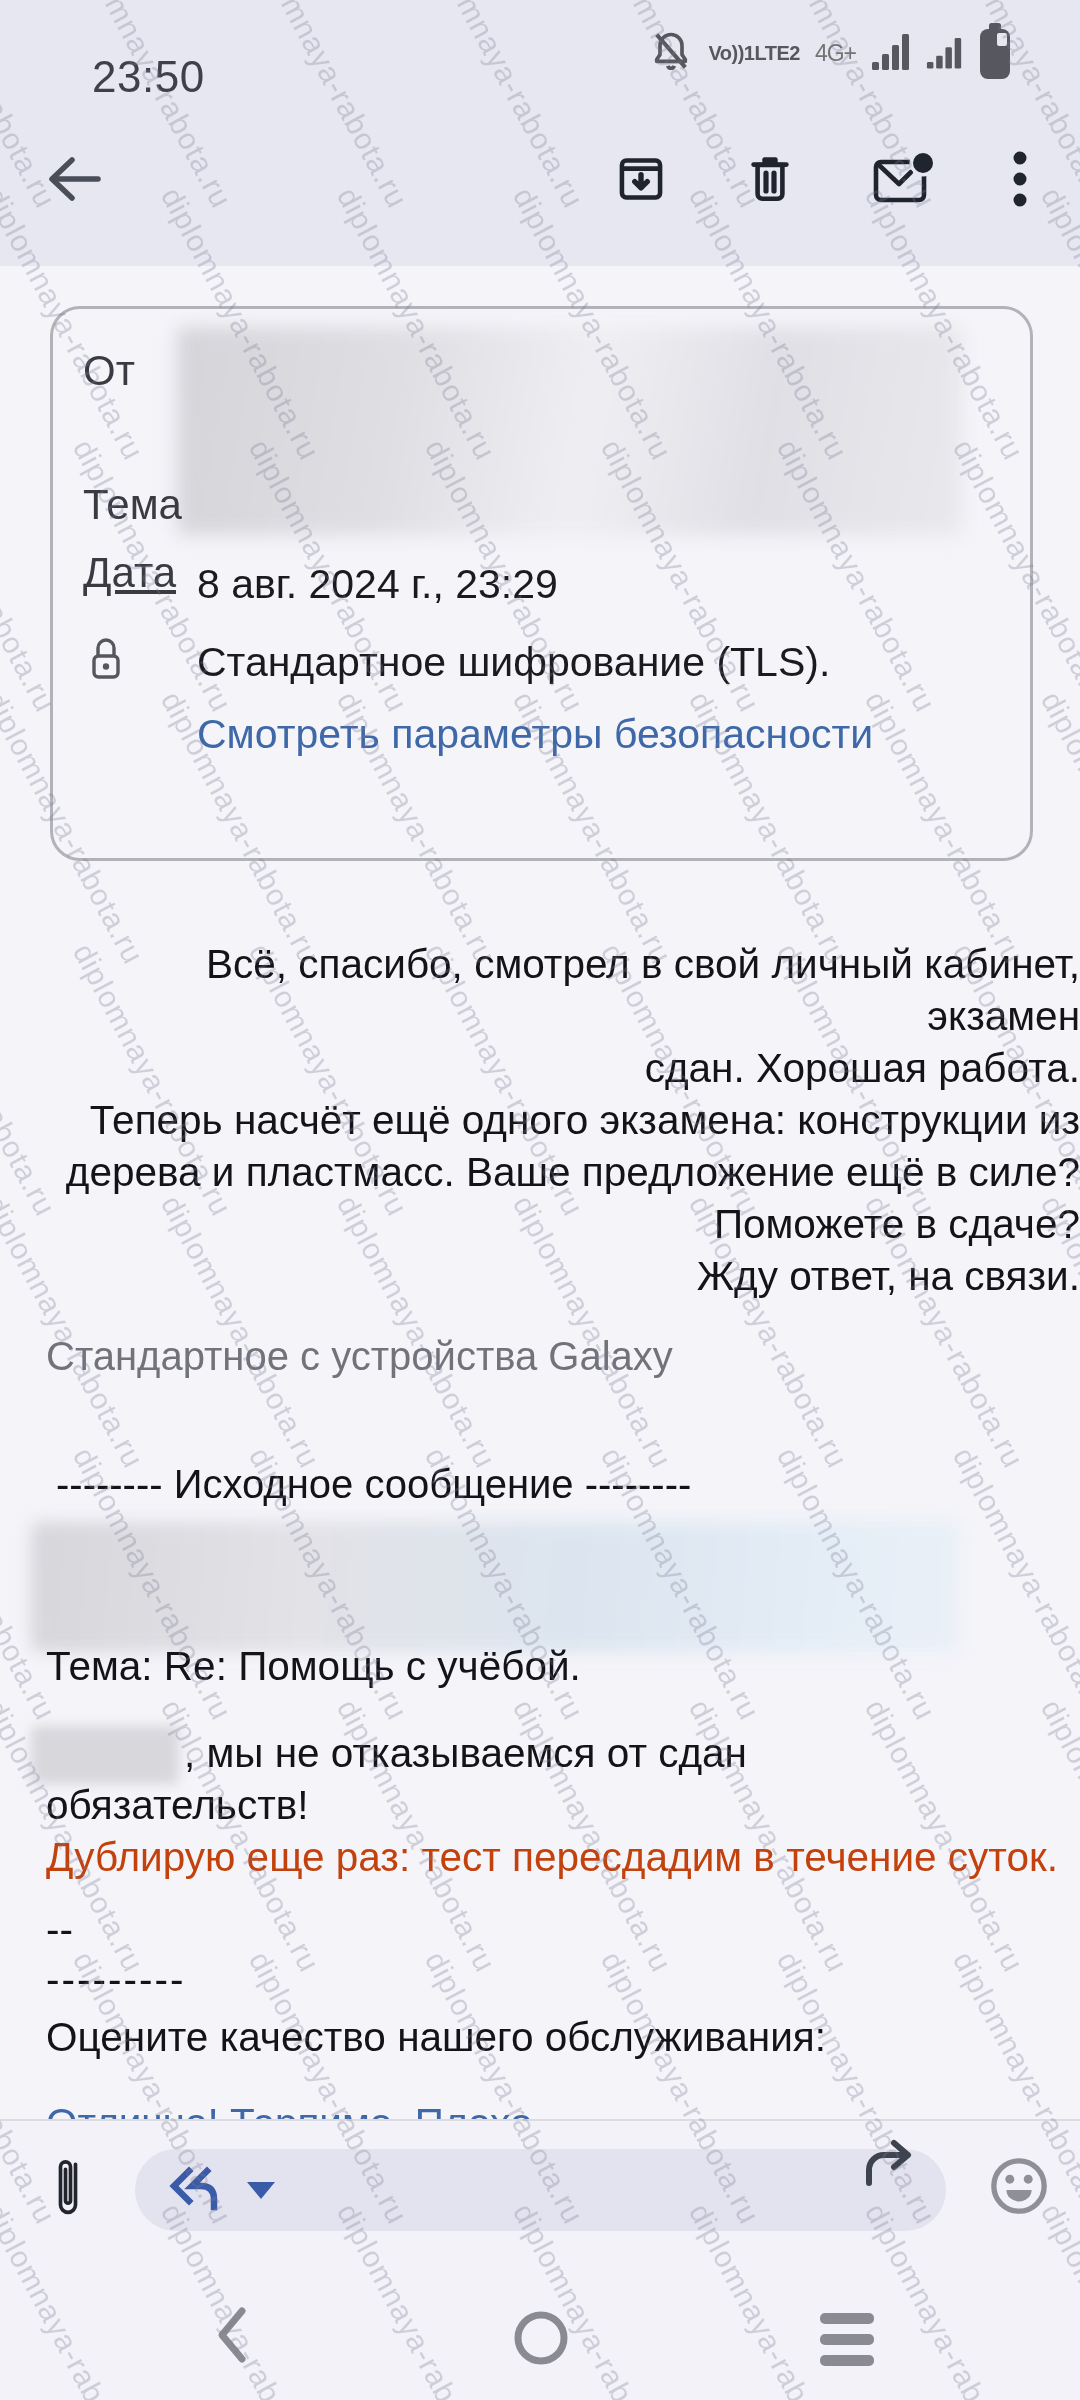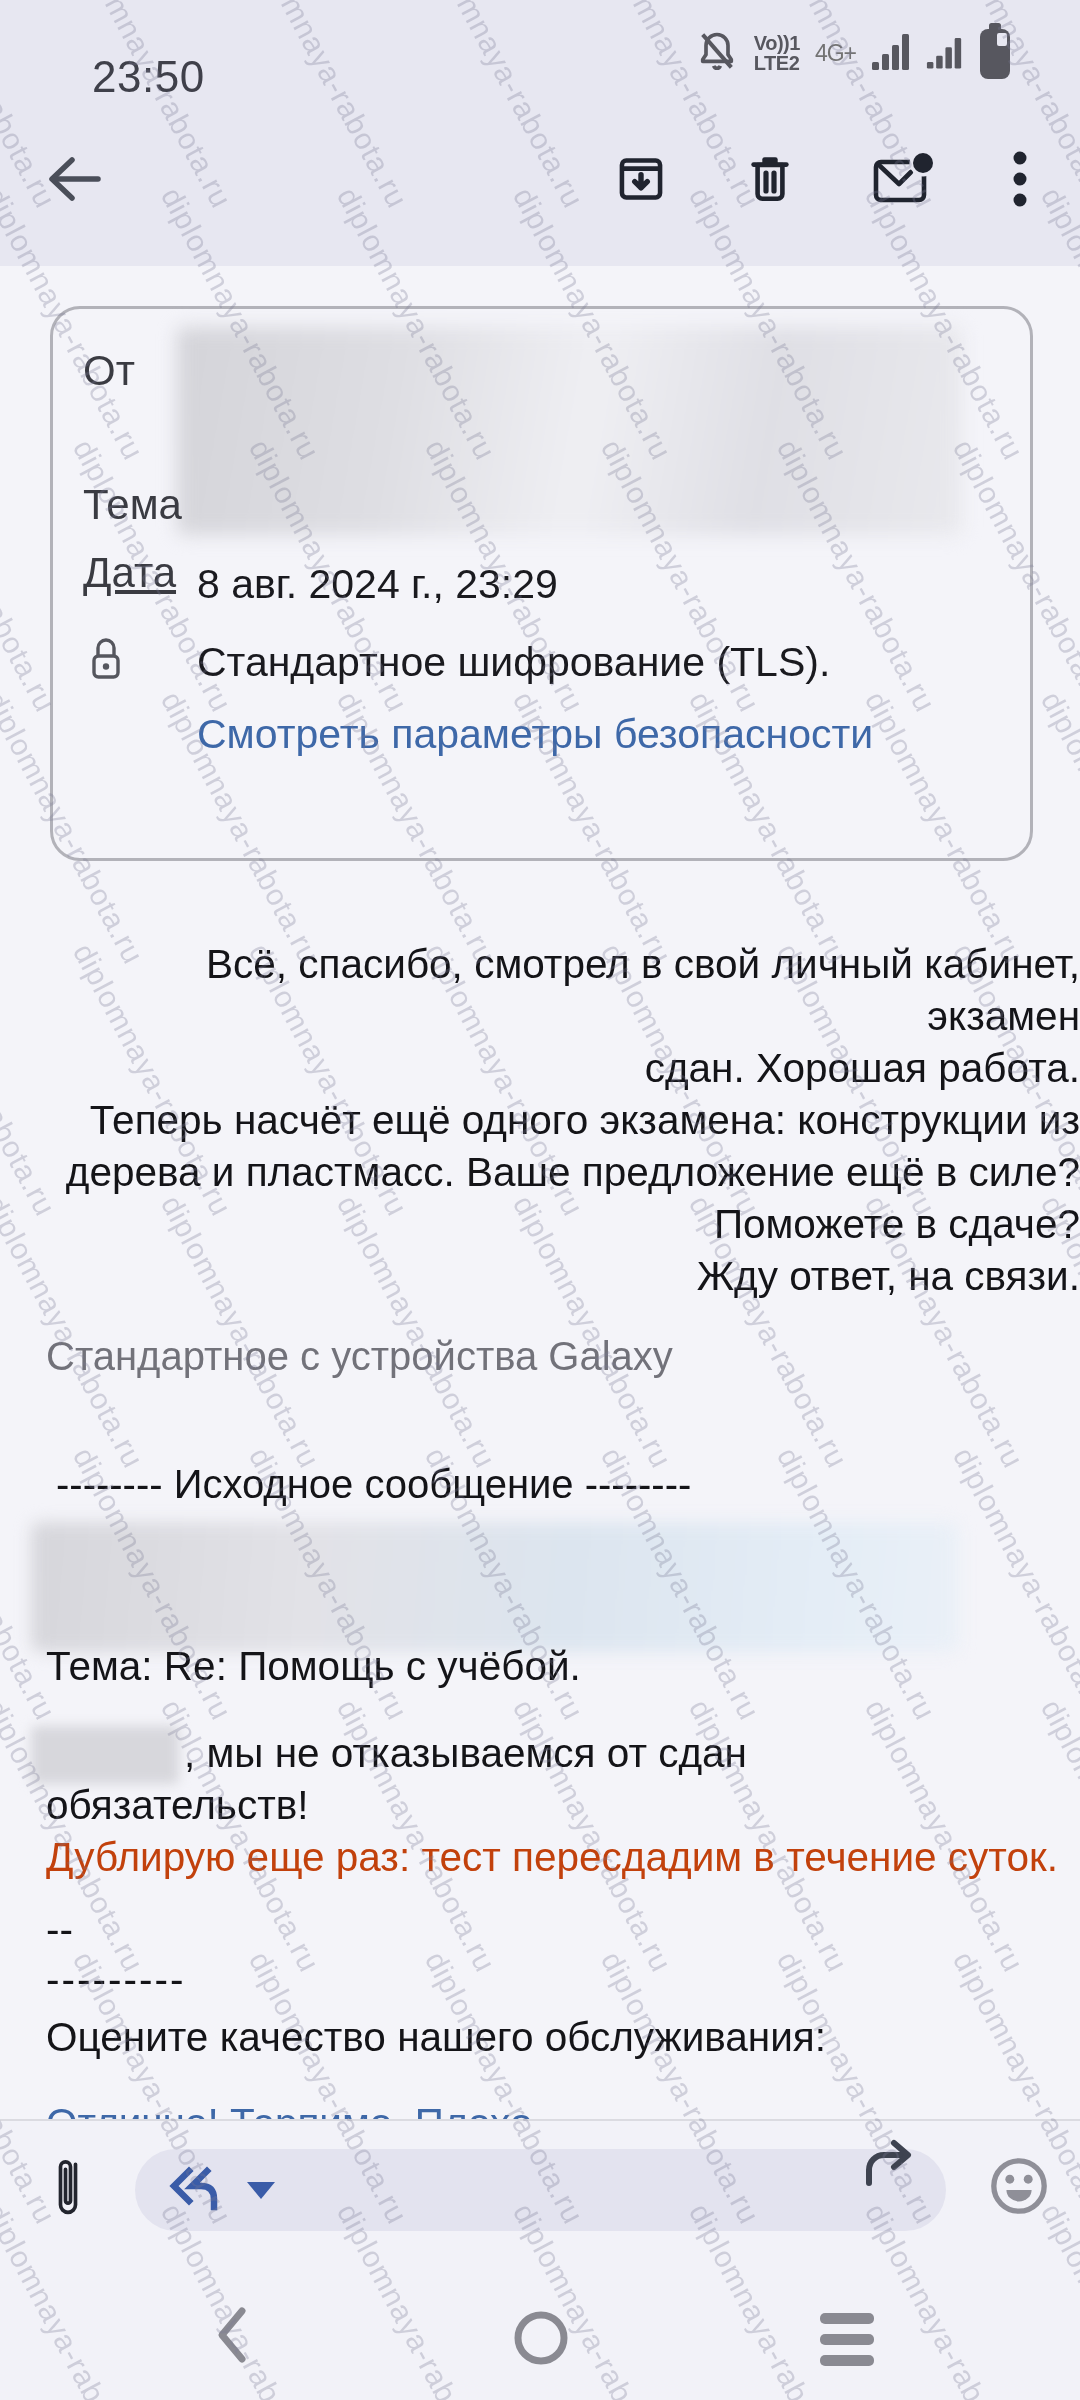--- a/index.html
+++ b/index.html
@@ -3,21 +3,21 @@
 <meta charset="utf-8">
 <style>
   html,body{margin:0;padding:0;background:#F4F4F9;}
   .screen{position:relative;width:1080px;height:2400px;overflow:hidden;
     font-family:"Liberation Sans", sans-serif;background:#F4F4F9;}
 
   
   .top-region{position:absolute;left:0;top:0;width:1080px;height:266px;background:#E7E7F1;}
   .status-time{position:absolute;left:92px;top:24px;font-size:44px;color:#3F404A;letter-spacing:.5px;margin-top:28px;}
   .status-icons{position:absolute;right:68px;top:20px;height:66px;display:flex;align-items:center;gap:15px;}
-  .volte{display:flex;flex-direction:column;line-height:20px;font-size:20px;font-weight:700;
+  .volte{display:flex;flex-direction:row;line-height:20px;font-size:20px;font-weight:700;
     color:#57575F;letter-spacing:-.5px;}
   .net-label{font-size:23px;font-weight:400;color:#737373;letter-spacing:-1px;}
 
   .appbar-back{position:absolute;left:44px;top:152px;width:60px;height:56px;background:none;border:none;padding:0;cursor:pointer;}
   .appbar-actions{position:absolute;right:52px;top:150px;display:flex;align-items:center;gap:78px;height:60px;}
   .icon-btn{background:none;border:none;padding:0;display:flex;align-items:center;justify-content:center;cursor:pointer;}
 
   
   .content{position:absolute;left:0;top:266px;width:1080px;height:1853px;background:#F4F4F9;}
 

